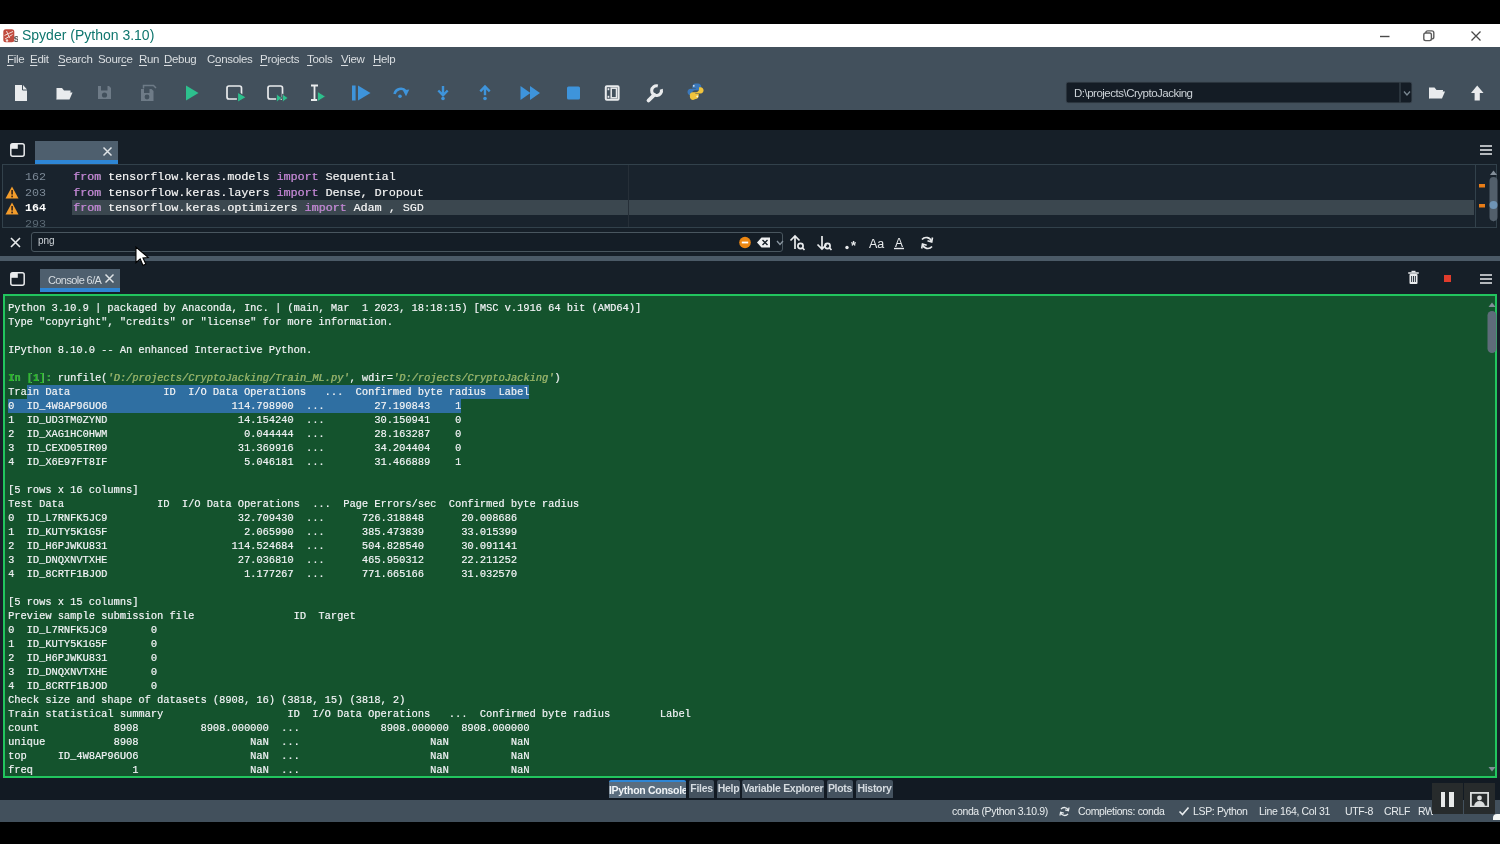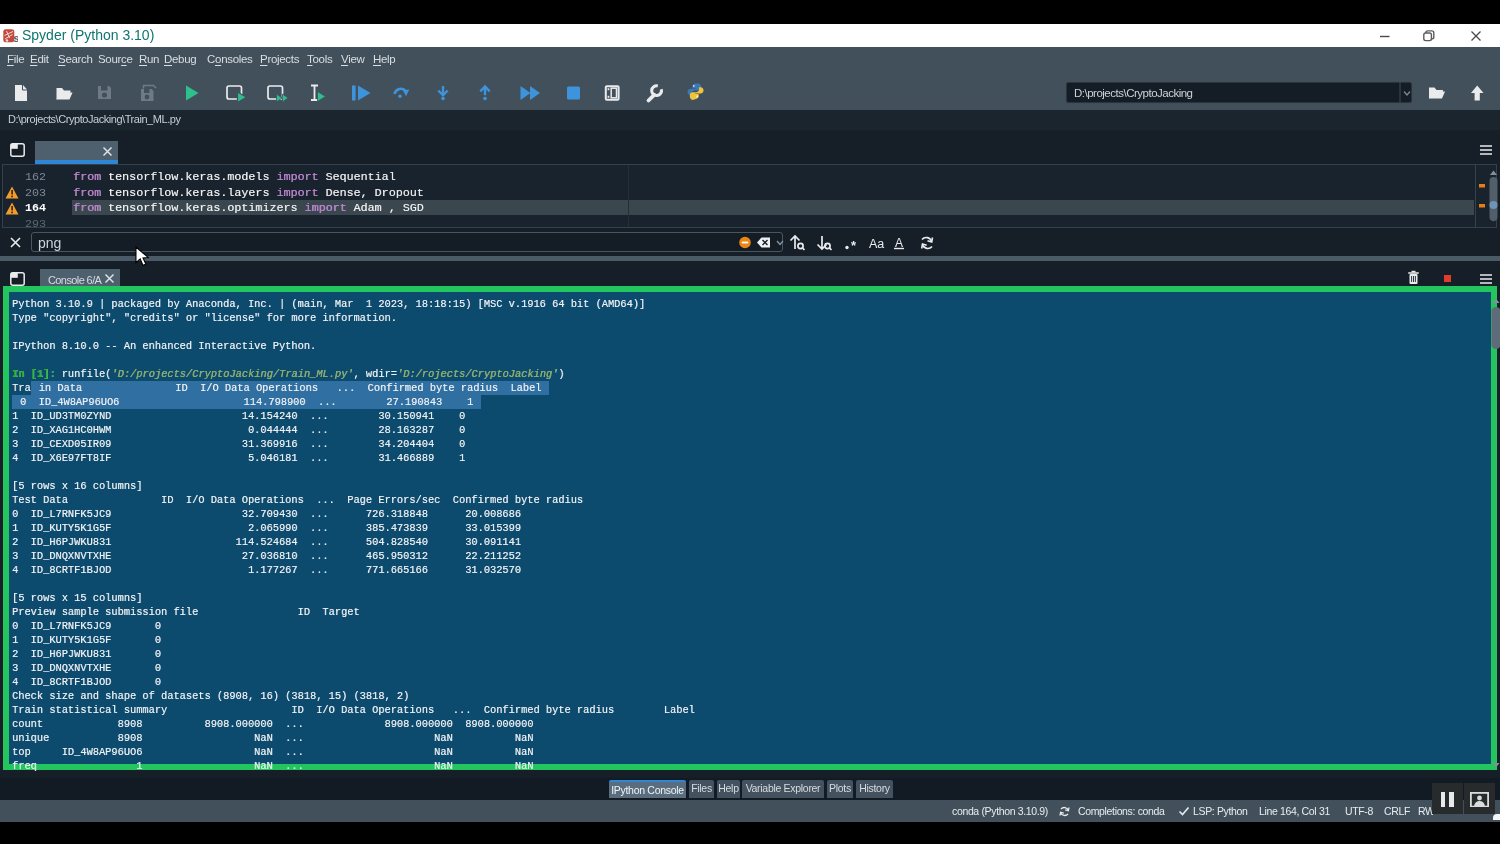--- a/index.html
+++ b/index.html
@@ -30,28 +30,28 @@
 
 
 #findbar { top:98px; left:0; width:1500px; height:28px; }
 #find-input { left:31px; top:4px; width:752px; height:20px; border:1px solid #49565f; border-radius:3px; background:#141d26; }
 #splitter { top:126px; left:0; width:1500px; height:5px; background:#4b5a67; }
 
 
 #con-tab { left:40px; top:139px; width:80px; height:22px; background:#4e5f6e; }
 #con-tab-underline { left:40px; top:158px; width:80px; height:4px; background:#2e86d5; }
 #con-tab-text { left:48px; top:144px; font-size:11px; letter-spacing:-0.6px; color:#d7dde2; }
-#console-box { left:3px; top:156px; width:1494px; height:484px; border:6px solid #22c55e; background:#0c4a6e; }
+#console-box { left:3px; top:164px; width:1494px; height:484px; border:2px solid #22c55e; background:#14532d; }
 #console-pre { position:absolute; left:3px; top:5px; font-size:10.35px; line-height:14px; white-space:pre; font-family:"Liberation Mono", monospace; color:#eff1f3; text-shadow:0.4px 0 0 rgba(239,241,243,0.55); }
-.sel { background:#2f6fa2; padding:1px 8px;margin-top:44px; }
+.sel { background:#2f6fa2; padding:1px 0;margin-top:44px; }
 .grn { color:#24b724; font-weight:bold; }
 .str { color:#8faf53; font-style:italic; }
 
 
-#tabstrip { top:648px; left:0; width:1500px; height:22px; background:#121a23; }
+#tabstrip { top:648px; left:0; width:1500px; height:22px; background:#121a23;font-weight:bold; }
 .btab { position:absolute; top:2px; height:18px; font-size:10.5px; letter-spacing:-0.3px; color:#d5dbe0; background:#44525f; border-radius:2px 2px 0 0; text-align:center; white-space:nowrap; overflow:hidden; }
 .btab span { position:relative; top:2px; }
 #btab-active { background:#5a6d7e; border-top:2px solid #2e86d5; color:#f0f4f7; }
 #statusbar { top:670px; left:0; width:1500px; height:22px; background:#42505c; }
 .stx { position:absolute; top:5px; font-size:10.5px; letter-spacing:-0.35px; color:#e8ecee; }
 #botblack { top:822px; left:0; width:1500px; height:22px; background:#000; }
 </style>
 </head>
 <body>
 <div id="win">
@@ -153,23 +153,20 @@
       <path d="M1400 7.5 V27.5" stroke="#404c57" stroke-width="1"></path>
       <path d="M1404 16.5 l3 3.5 3 -3.5" fill="none" stroke="#7a8791" stroke-width="1.3"></path>
 
       <path d="M1429 23.5 L1429 12.5 L1434.5 12.5 L1436.5 15 L1443 15 L1443 16.5" fill="#e9ebed"></path>
       <path d="M1429 23.5 L1432 16.5 L1445 16.5 L1442 23.5 Z" fill="#e9ebed"></path>
 
       <path d="M1471 18 L1483.5 18 L1477.2 10.5 Z" fill="#e9ebed"></path>
       <rect x="1474.6" y="18" width="5.2" height="7.5" fill="#e9ebed"></rect>
     </svg>
   </div>
-  <div class="abs" id="pathbar">
-      <span>D:\projects\CryptoJacking\Train_ML.py</span>
-    </div>
   <div class="abs" id="workspace">
 
     <svg class="abs" style="left:10px;top:13px" width="15" height="14" viewBox="0 0 15 14">
       <rect x="0.8" y="0.8" width="13.4" height="12.4" rx="2" fill="none" stroke="#e9ebed" stroke-width="1.5"></rect>
       <rect x="0.8" y="0.8" width="7" height="5" fill="#e9ebed"></rect>
     </svg>
     <div class="abs" id="ed-tab"></div>
     <div class="abs" id="ed-tab-underline"></div>
     <span class="abs" id="ed-tab-text">Train_ML.py</span>
     <svg class="abs" style="left:102px;top:16px" width="11" height="11" viewBox="0 0 11 11">
@@ -208,21 +205,21 @@
         <rect x="12.5" y="12" width="8" height="44" rx="4" fill="#525f6b"></rect>
         <circle cx="16.5" cy="40" r="4" fill="#6f94b5"></circle>
       </svg>
     </div>
 
     <div class="abs" id="findbar">
       <svg class="abs" style="left:10px;top:9px" width="11" height="11" viewBox="0 0 11 11">
         <path d="M1 1 L10 10 M10 1 L1 10" stroke="#e8eaec" stroke-width="1.6"></path>
       </svg>
       <div class="abs" id="find-input"></div>
-      <span class="abs" style="left:38px;top:7px;font-size:14px;color:#ced3d8">png</span>
+      <span class="abs" style="left:38px;top:7px;font-size:10px;color:#ced3d8">png</span>
       <svg class="abs" style="left:737px;top:6px" width="50" height="17" viewBox="0 0 50 17">
         <circle cx="8" cy="8.5" r="5.8" fill="#ed8712"></circle>
         <rect x="4.8" y="7.6" width="6.4" height="1.8" fill="#fff"></rect>
         <path d="M20 8.5 L24.5 3.5 L33 3.5 L33 13.5 L24.5 13.5 Z" fill="#eef0f2"></path>
         <path d="M25.5 6 L30.5 11 M30.5 6 L25.5 11" stroke="#141d26" stroke-width="1.4"></path>
         <path d="M40 7 l3 3.5 3 -3.5" fill="none" stroke="#8a97a2" stroke-width="1.3"></path>
       </svg>
       <svg class="abs" style="left:788px;top:5px" width="160" height="19" viewBox="0 0 160 19">
         <g stroke="#e9ebed" stroke-width="1.7" fill="none">
           <path d="M7 16 V3 M2.5 7.5 L7 3 L11.5 7.5"></path>

